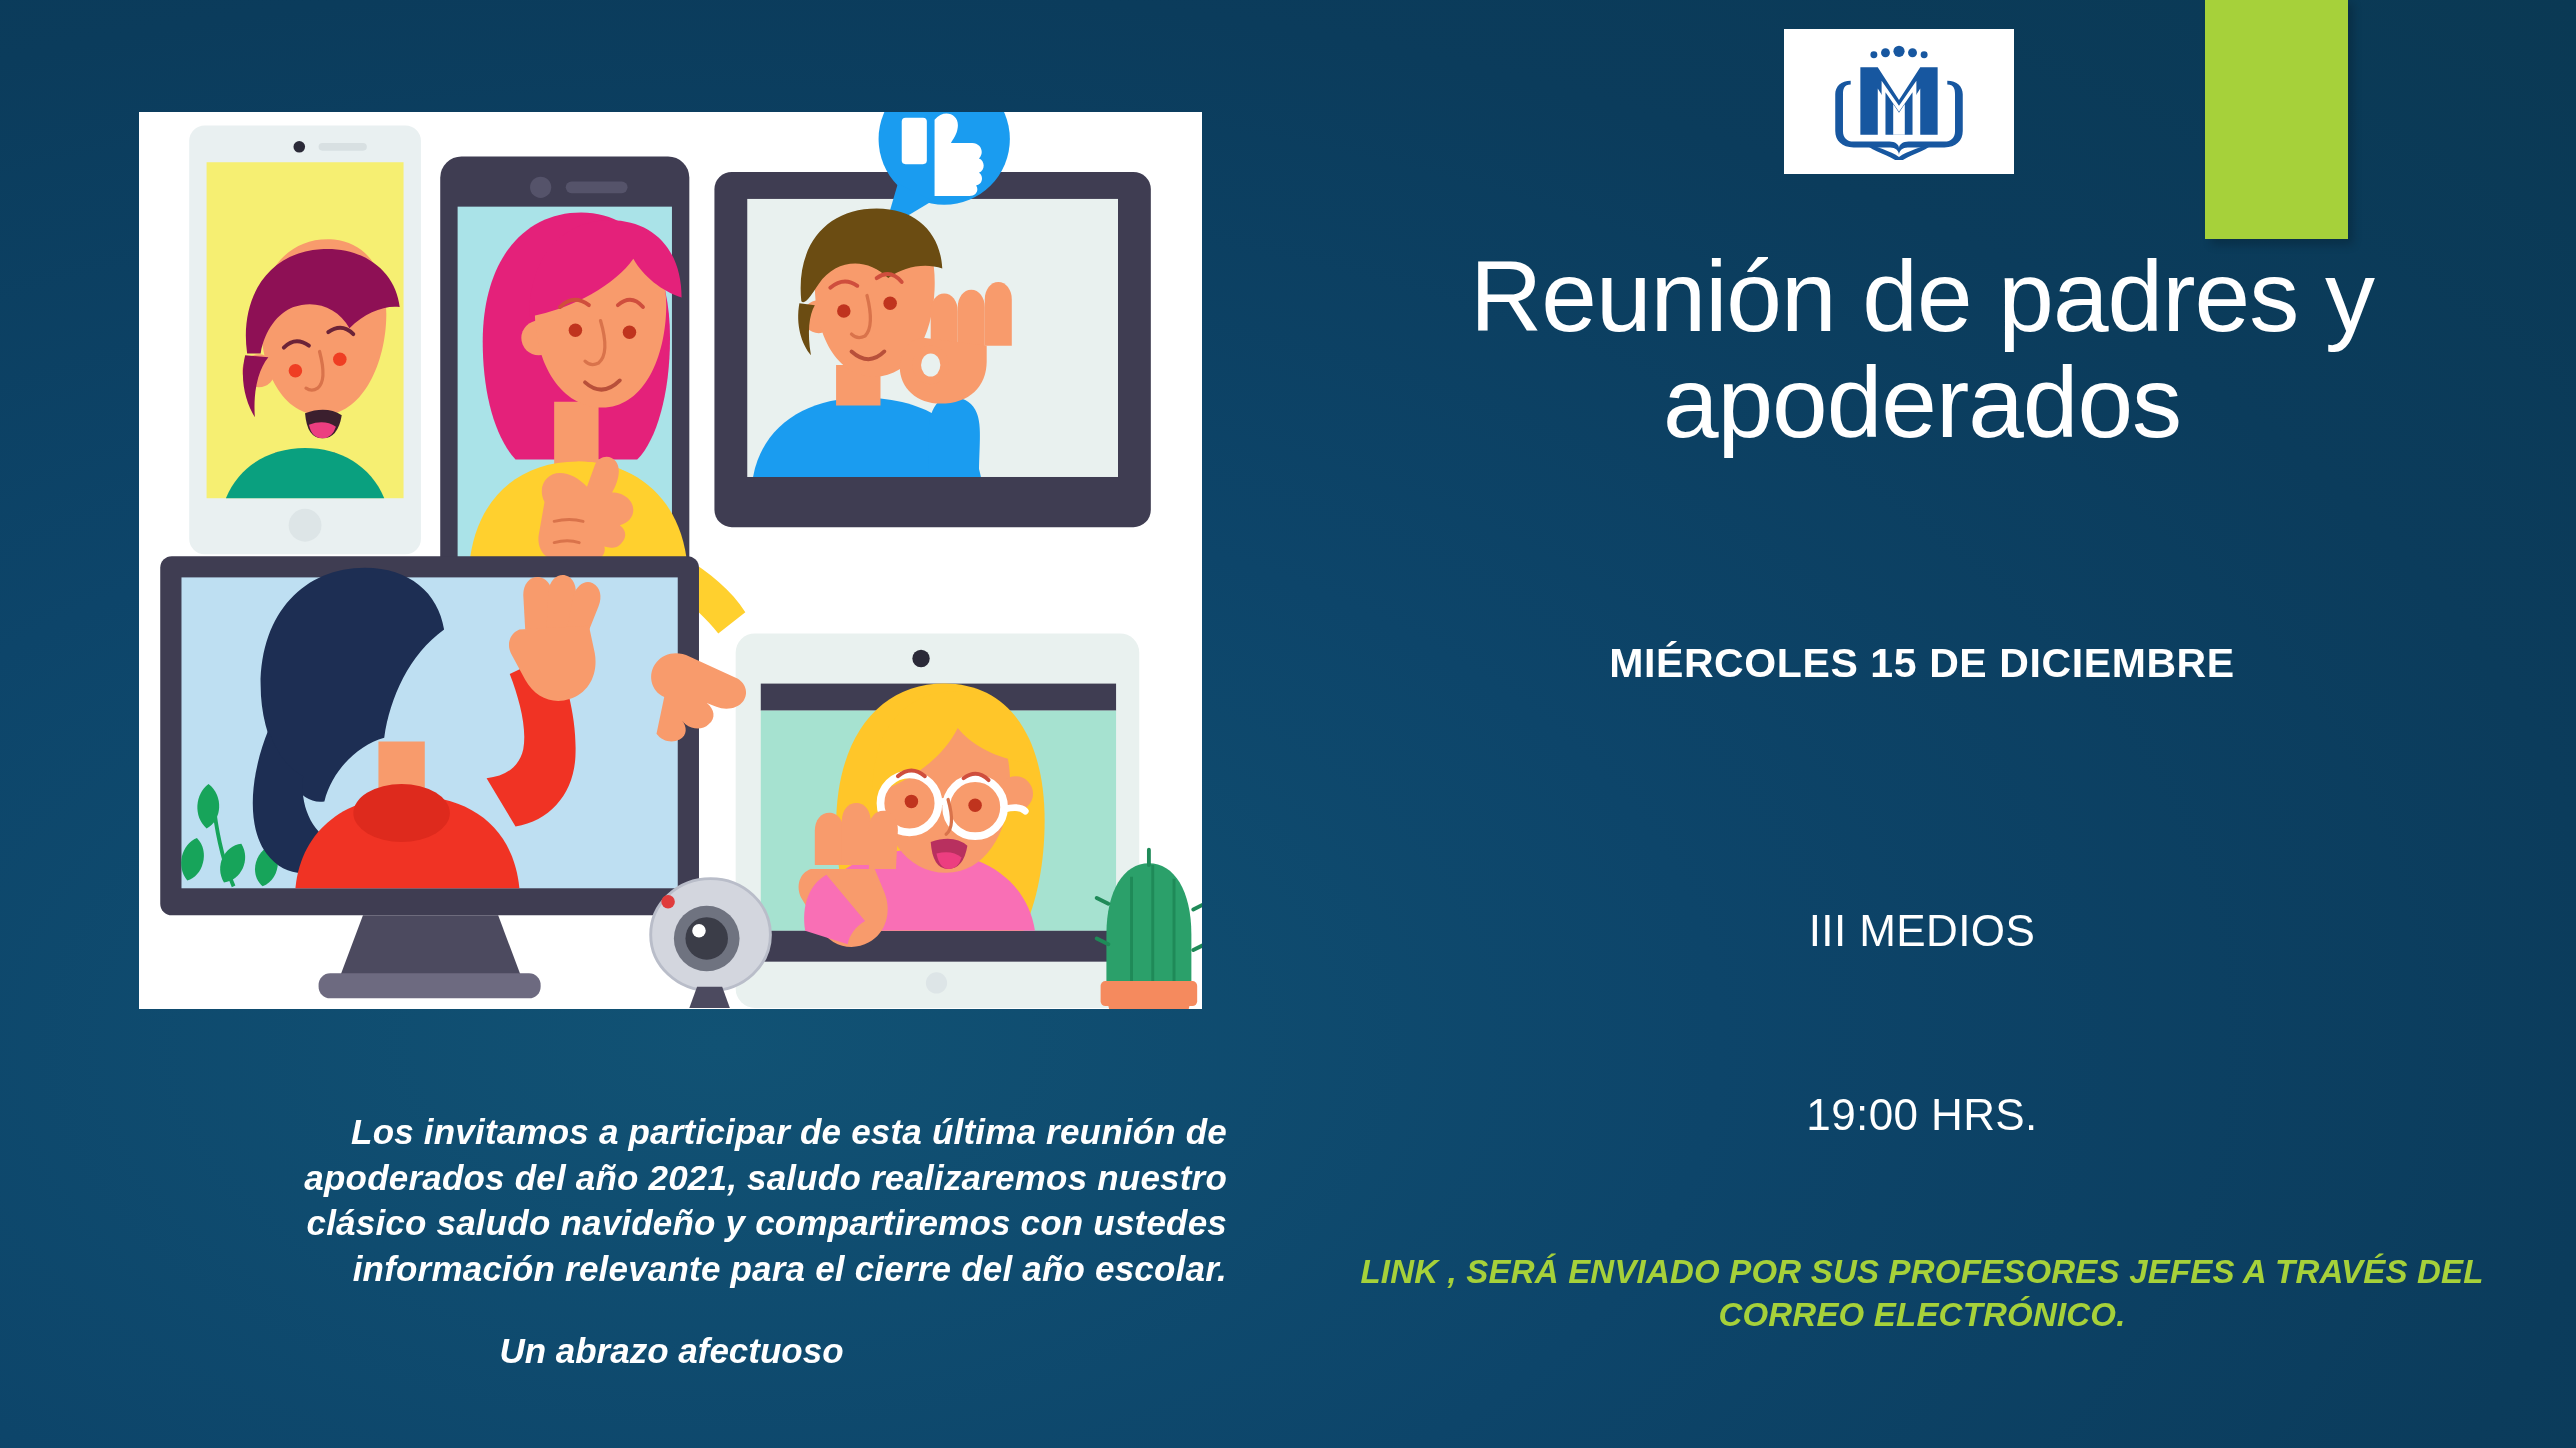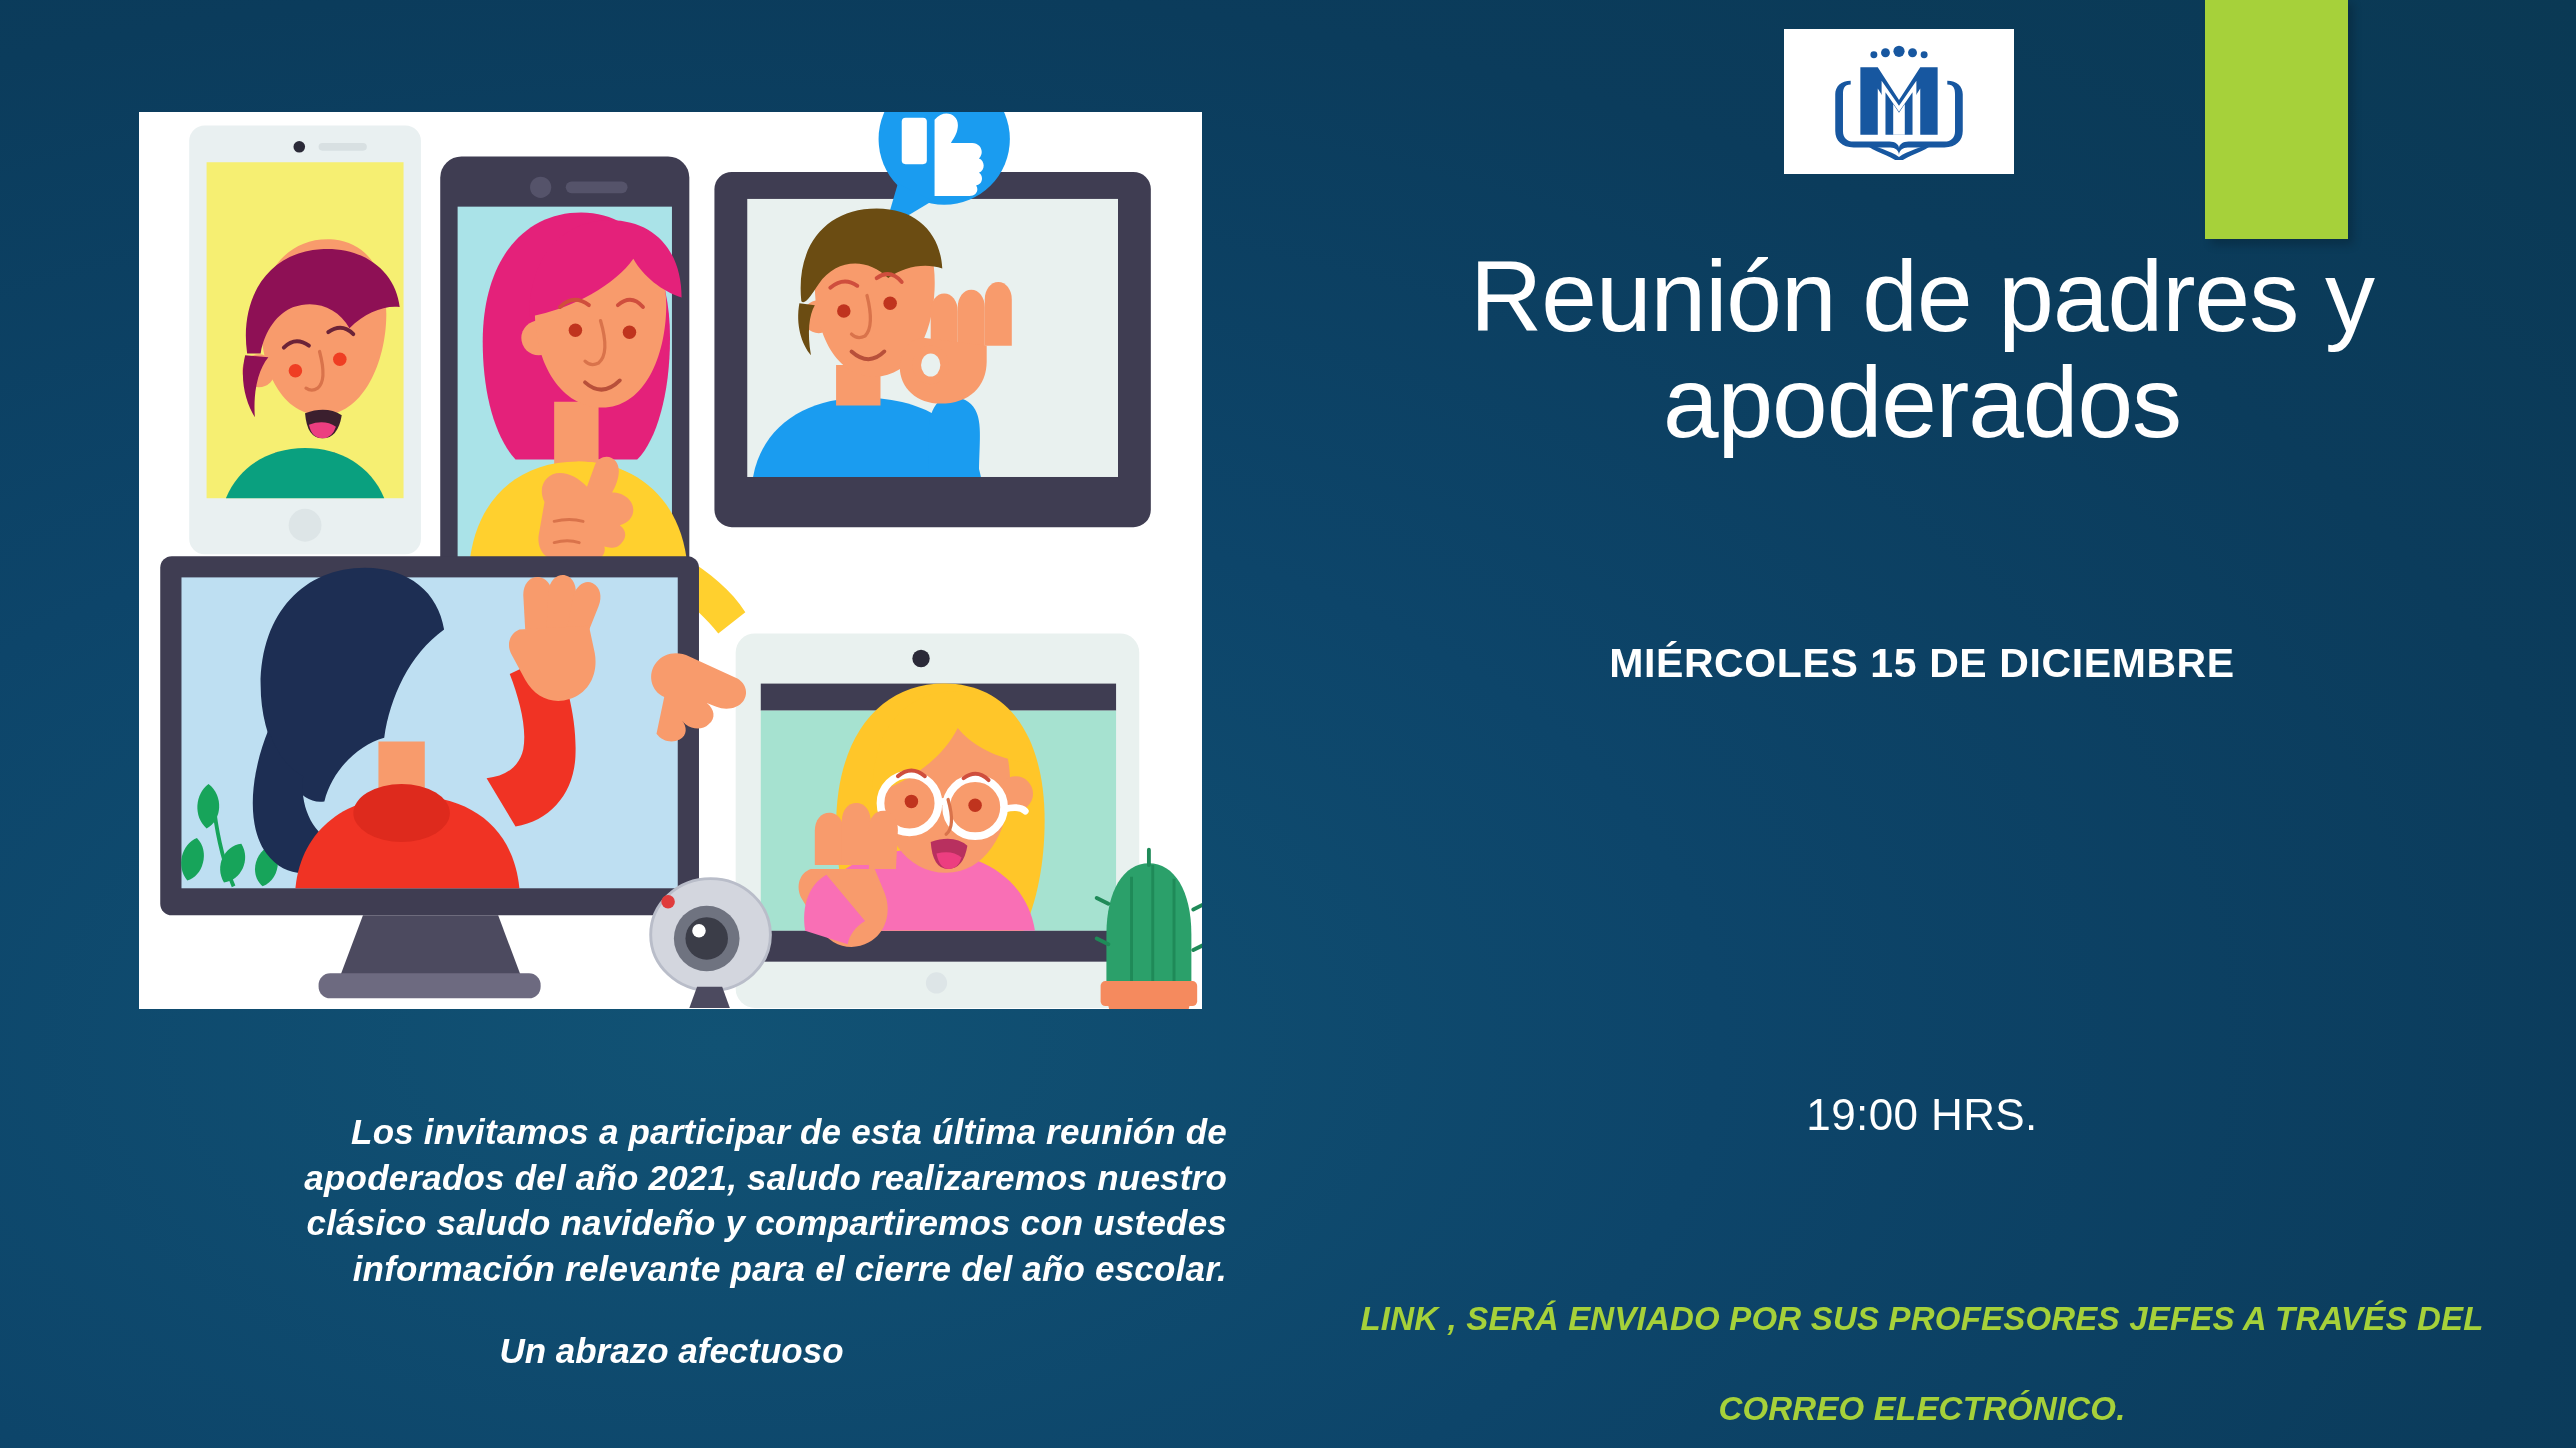--- a/index.html
+++ b/index.html
@@ -151,21 +151,21 @@
     top: 1251px;
     width: 1246px;
     text-align: center;
     color: #a6d13a;
     font-size: 33px;
     font-weight: bold;
     font-style: italic;
     line-height: 1.30;
     letter-spacing: 0.2px;
   }
-  #link-note .note-line { display: block; margin-top: 47px; }
+  #link-note .note-line { display: block; }
 </style>
 </head>
 <body>
 
 <div id="slide">
 
   <div id="green-bar"></div>
 
   <div id="logo-box">
     <span>
@@ -421,20 +421,21 @@
     </svg>
   </div>
 
   <div id="headline">
     <span class="hl-line">Reunión de padres y</span>
     <span class="hl-line">apoderados</span>
   </div>
 
   <div id="date-line">MIÉRCOLES 15  DE DICIEMBRE</div>
 
+  <div id="grades-line-2">III MEDIOS</div>
 
   <div id="time-line">19:00 HRS.</div>
 
   <div id="link-note">
     <span class="note-line">LINK , SERÁ ENVIADO POR SUS PROFESORES JEFES A TRAVÉS DEL</span>
     <span class="note-line">CORREO ELECTRÓNICO.</span>
   </div>
 
   <div id="invite-block">
     <span class="para-line">Los invitamos a participar de esta última reunión de</span>

